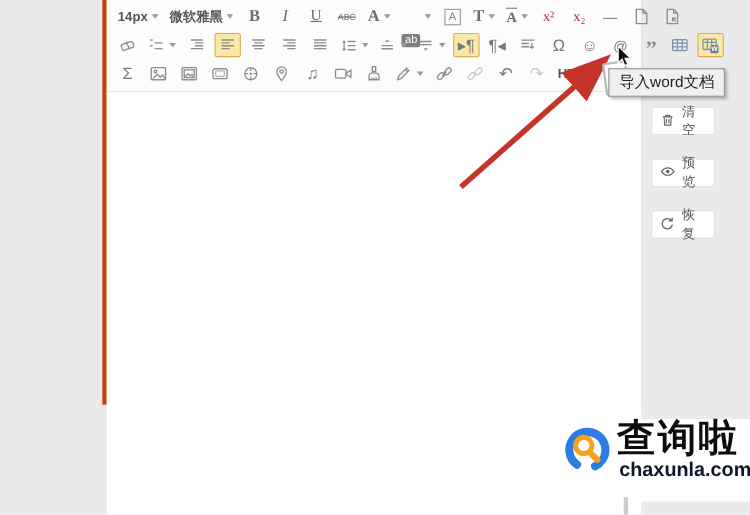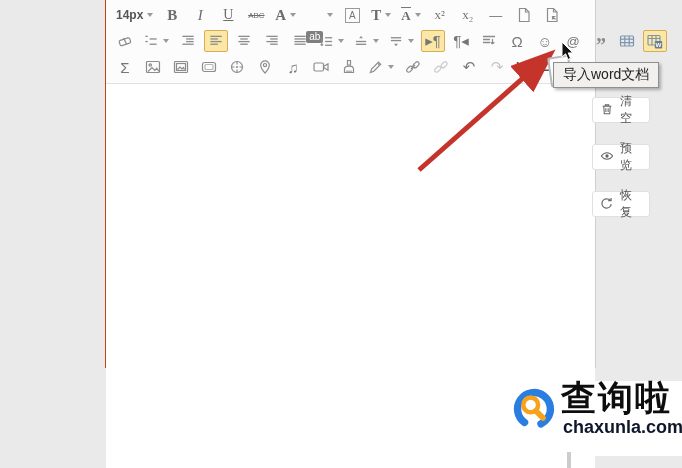--- a/index.html
+++ b/index.html
@@ -1,42 +1,42 @@
 <!DOCTYPE html>
 <html><head>
 <meta charset="utf-8">
 <style>
   html,body{margin:0;padding:0;}
   body{width:682px;height:468px;font-family:"Liberation Sans","DejaVu Sans",sans-serif;}
   .stage{position:relative;width:682px;height:468px;background:#eaeaea;overflow:hidden;}
 
   
-  .editor{position:absolute;left:105px;top:0;width:491px;height:368px;background:#fff;
-          border-left:1px solid #c2410c;border-right:1px solid #cfcfcf;box-sizing:border-box;}
+  .editor{position:absolute;left:93px;top:0;width:491px;height:368px;background:#fff;
+          border-left:4px solid #c2410c;border-right:1px solid #cfcfcf;box-sizing:border-box;}
   .toolbar{background:#fcfcfc;border-bottom:1px solid #e0e0e0;padding:2px 5px 3px 5px;}
   .tb-row{display:flex;align-items:center;height:26px;}
   .tb{display:inline-flex;align-items:center;justify-content:center;height:20px;min-width:18px;
       margin:0 2px;padding:0 2px;border:1px solid transparent;border-radius:2px;color:#777;
       font-size:13px;cursor:default;flex:0 0 auto;}
   .tb.active{background:#fbe8a6;border-color:#d9ad55;}
   .tb.disabled{color:#c6c6c6;}
   .tb.disabled svg path, .tb.disabled svg rect{stroke:#c9c9c9;}
   .tb .lbl{color:#555;font-weight:bold;font-size:12px;white-space:nowrap;}
   .caret{width:0;height:0;border-left:3.5px solid transparent;border-right:3.5px solid transparent;
          border-top:4px solid #9a9a9a;margin-left:4px;}
   .g-bold{font-family:"Liberation Serif",serif;font-weight:bold;font-size:15px;color:#6d6d6d;}
   .g-italic{font-family:"Liberation Serif",serif;font-style:italic;font-size:15px;color:#6d6d6d;}
   .g-underline{font-family:"Liberation Serif",serif;text-decoration:underline;font-size:14px;color:#6d6d6d;}
   .g-strike{font-size:8px;text-decoration:line-through;color:#6d6d6d;letter-spacing:0;}
   .g-badge{background:#7f7f7f;color:#fff;font-size:10px;border-radius:2px;padding:1px 3px;line-height:1;margin-top:44px;}
   .g-boxed{border:1px solid #999;font-size:10px;padding:0 3px;color:#777;line-height:1.3;}
   .g-serifT{font-family:"Liberation Serif",serif;font-size:15px;font-weight:bold;color:#6d6d6d;}
   .g-overline{font-family:"Liberation Serif",serif;font-size:13px;font-weight:bold;color:#6d6d6d;
               border-top:1px solid #777;line-height:1.2;}
-  .g-sup,.g-sub{font-family:"Liberation Serif",serif;font-size:13px;color:#737373;}
+  .g-sup,.g-sub{font-family:"Liberation Serif",serif;font-size:13px;color:#be185d;}
   .g-big{font-size:15px;}
   .g-quote{font-family:"Liberation Serif",serif;font-size:20px;font-weight:bold;line-height:0.4;padding-top:8px;color:#8a8a8a;}
   .g-html{font-size:9px;font-weight:bold;color:#9c9c9c;letter-spacing:0;}
   .push-right{margin-left:auto;}
   .tb svg{display:block;}
   .content{height:384px;background:#fff;}
 
   
   .side{position:absolute;left:592px;top:97px;}
   .side-btn{width:58px;height:26px;box-sizing:border-box;background:#fff;border:1px solid #e0e0e0;
@@ -64,20 +64,24 @@
 </head>
 <body>
 
 <div class="stage">
 
   <div class="editor">
     <div class="toolbar" id="toolbar">
         <div class="tb-row">
           <span class="tb">
             <span class="lbl">14px</span>
+            <span class="caret"></span>
+          </span>
+          <span class="tb">
+            <span class="lbl">微软雅黑</span>
             <span class="caret"></span>
           </span>
           <span class="tb">
             <span class="g-bold">B</span>
           </span>
           <span class="tb">
             <span class="g-italic">I</span>
           </span>
           <span class="tb">
             <span class="g-underline">U</span>

